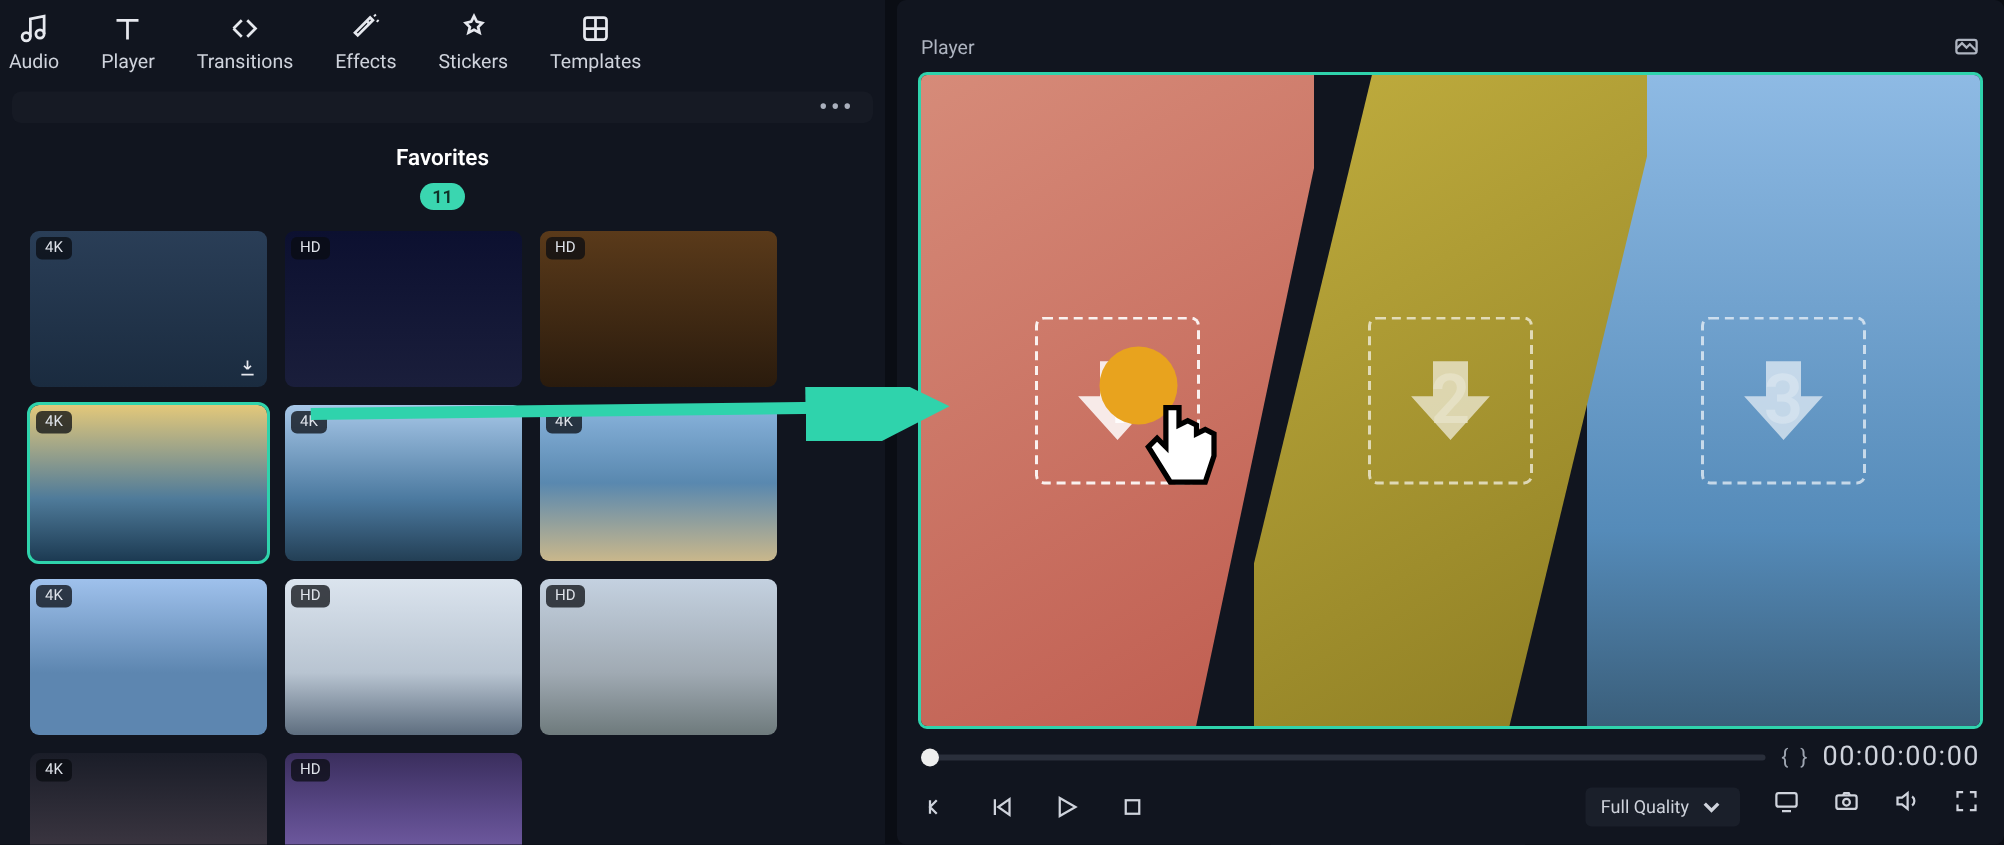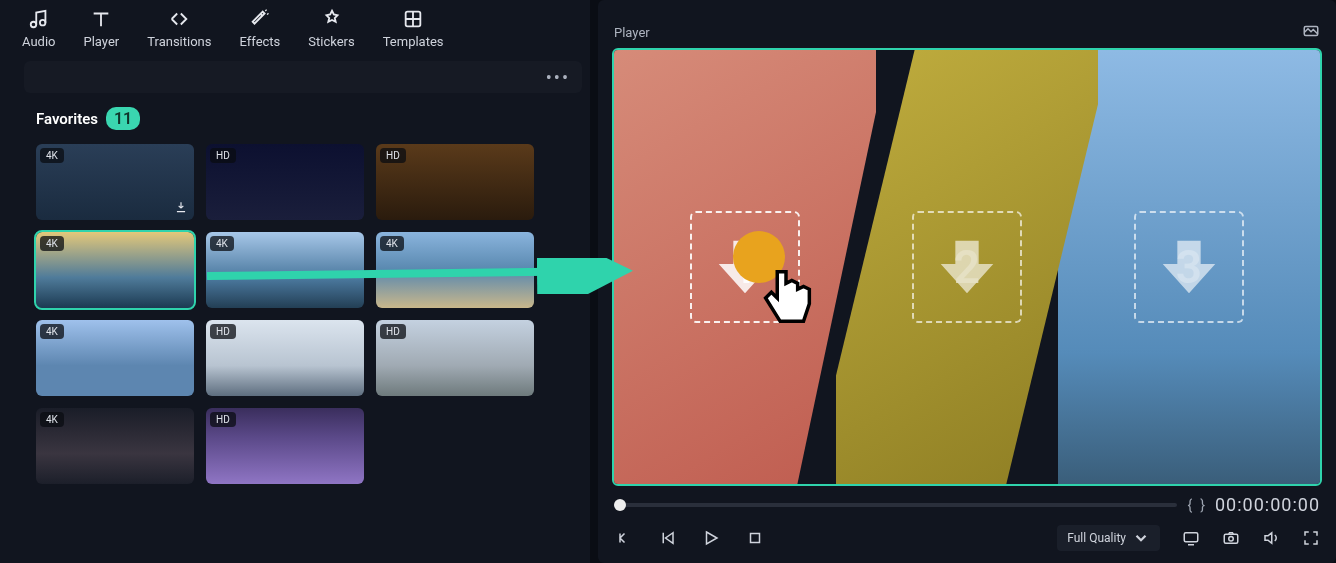--- a/index.html
+++ b/index.html
@@ -11,21 +11,21 @@
     height: 563px;
     overflow: hidden;
     display: flex;
   }
   .left-panel {
     width: 590px;
     height: 100%;
     background: #11151f;
     display: flex;
     flex-direction: column;
-    padding: 4px 0 0 16px;
+    padding: 4px 0 0 0;
   }
   .toolbar {
     display: flex;
     gap: 28px;
     padding: 4px 6px 8px 6px;
   }
   .tool {
     display: flex;
     flex-direction: column;
     align-items: center;
@@ -47,39 +47,40 @@
   }
   .more-dots { letter-spacing: 2px; font-size: 18px; color: #aab0bd; cursor: pointer; }
   .section-title {
     display: flex;
     align-items: center;
     gap: 8px;
     padding: 10px 20px 6px 20px;
     font-weight: 600;
     font-size: 15px;
     color: #fff;
+    flex-direction: column;
   }
   .badge {
     background: #3ad6b0;
     color: #10332a;
     padding: 2px 8px;
     border-radius: 10px;
-    font-size: 16px;
+    font-size: 12px;
     font-weight: 600;
   }
   .grid {
     display: grid;
     grid-template-columns: repeat(3, 158px);
     gap: 12px;
     padding: 8px 20px;
   }
   .thumb {
     position: relative;
     width: 158px;
-    height: 76px;
+    height: 104px;
     border-radius: 6px;
     background: #22252f;
     overflow: hidden;
     cursor: pointer;
   }
   .thumb.selected { outline: 2px solid #2fd3ac; }
   .qbadge {
     position: absolute;
     top: 4px; left: 4px;
     background: rgba(10,12,18,0.75);
@@ -193,21 +194,21 @@
   .braces { color: #9ea5b1; font-size: 14px; display:flex; gap:8px; }
   .timecode { color: #cfd3dc; font-size: 18px; letter-spacing: 1px; }
   .controls-row {
     display: flex;
     align-items: center;
     justify-content: space-between;
     padding: 6px 16px 12px 16px;
   }
   .transport { display: flex; gap: 26px; align-items: center; }
   .transport svg { width: 18px; height: 18px; color: #cfd3dc; cursor: pointer; }
-  .right-controls { display: flex; gap: 22px; align-items: center; }
+  .right-controls { display: flex; gap: 22px; }
   .qselect {
     background: #1a1f2a;
     padding: 4px 10px;
     border-radius: 4px;
     font-size: 12px;
     display: flex; gap: 6px; align-items:center;
     cursor: pointer;
   }
   .right-controls svg { width: 18px; height: 18px; color: #cfd3dc; cursor: pointer; }
 </style>

